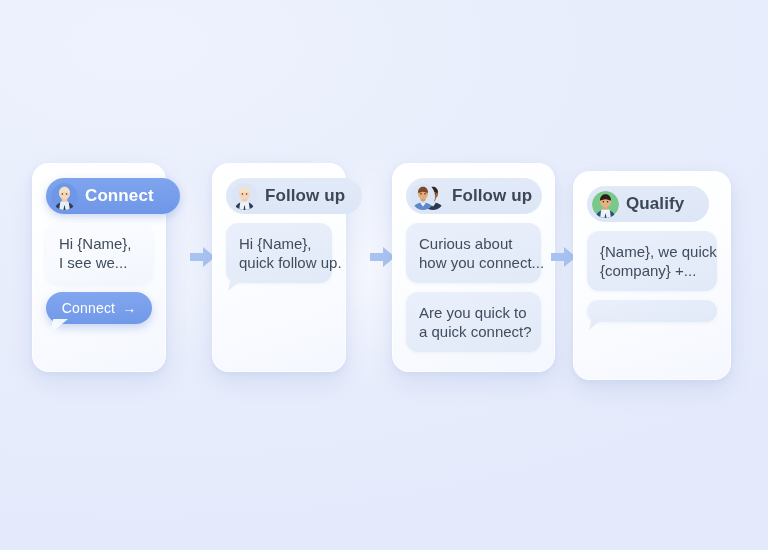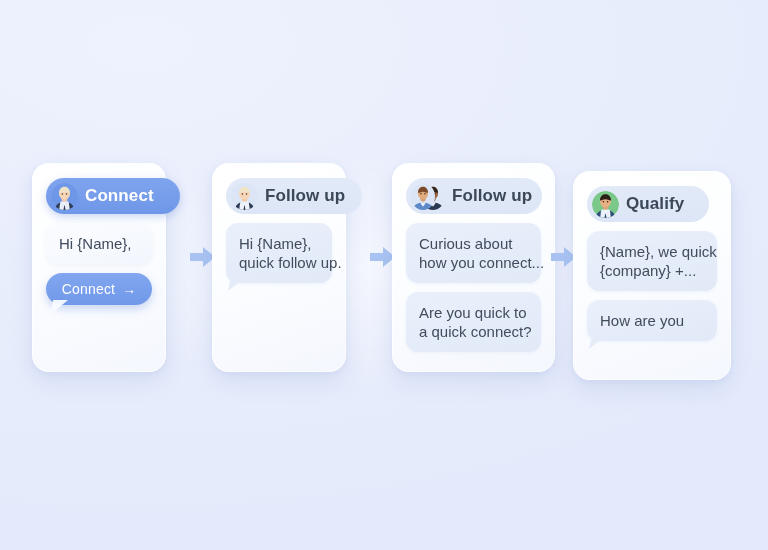--- a/index.html
+++ b/index.html
@@ -212,20 +212,21 @@
             <circle cx="11.4" cy="11" r="0.8" fill="#43352b"></circle>
             <circle cx="15.6" cy="11" r="0.8" fill="#43352b"></circle>
           </svg>
         </span>
         <span class="pill-title">Connect</span>
       </div>
 
       <div class="bubbles">
         <div class="bubble light">
           <span class="line">Hi {Name},</span>
+          <span class="line">I see we...</span>
         </div>
 
         <div class="cta">
           <span>Connect</span>
           <span class="arrow-glyph">→</span>
           <span class="tail" style="background:linear-gradient(165deg,#fbfcff 0%,#f4f8fe 100%); left:4px; bottom:-10px; width:18px; height:15px;"></span>
         </div>
       </div>
     </div>
 
@@ -335,20 +336,19 @@
         </span>
         <span class="pill-title">Qualify</span>
       </div>
 
       <div class="bubbles">
         <div class="bubble">
           <span class="line">{Name}, we quick</span>
           <span class="line">{company} +...</span>
         </div>
         <div class="bubble">
-          <span class="line">How are you</span>
           <span class="tail" style="background:linear-gradient(165deg,#e6edf9 0%,#e1e9f7 100%);"></span>
         </div>
       </div>
     </div>
 
   </div>
 </div>
 
 </body></html>

